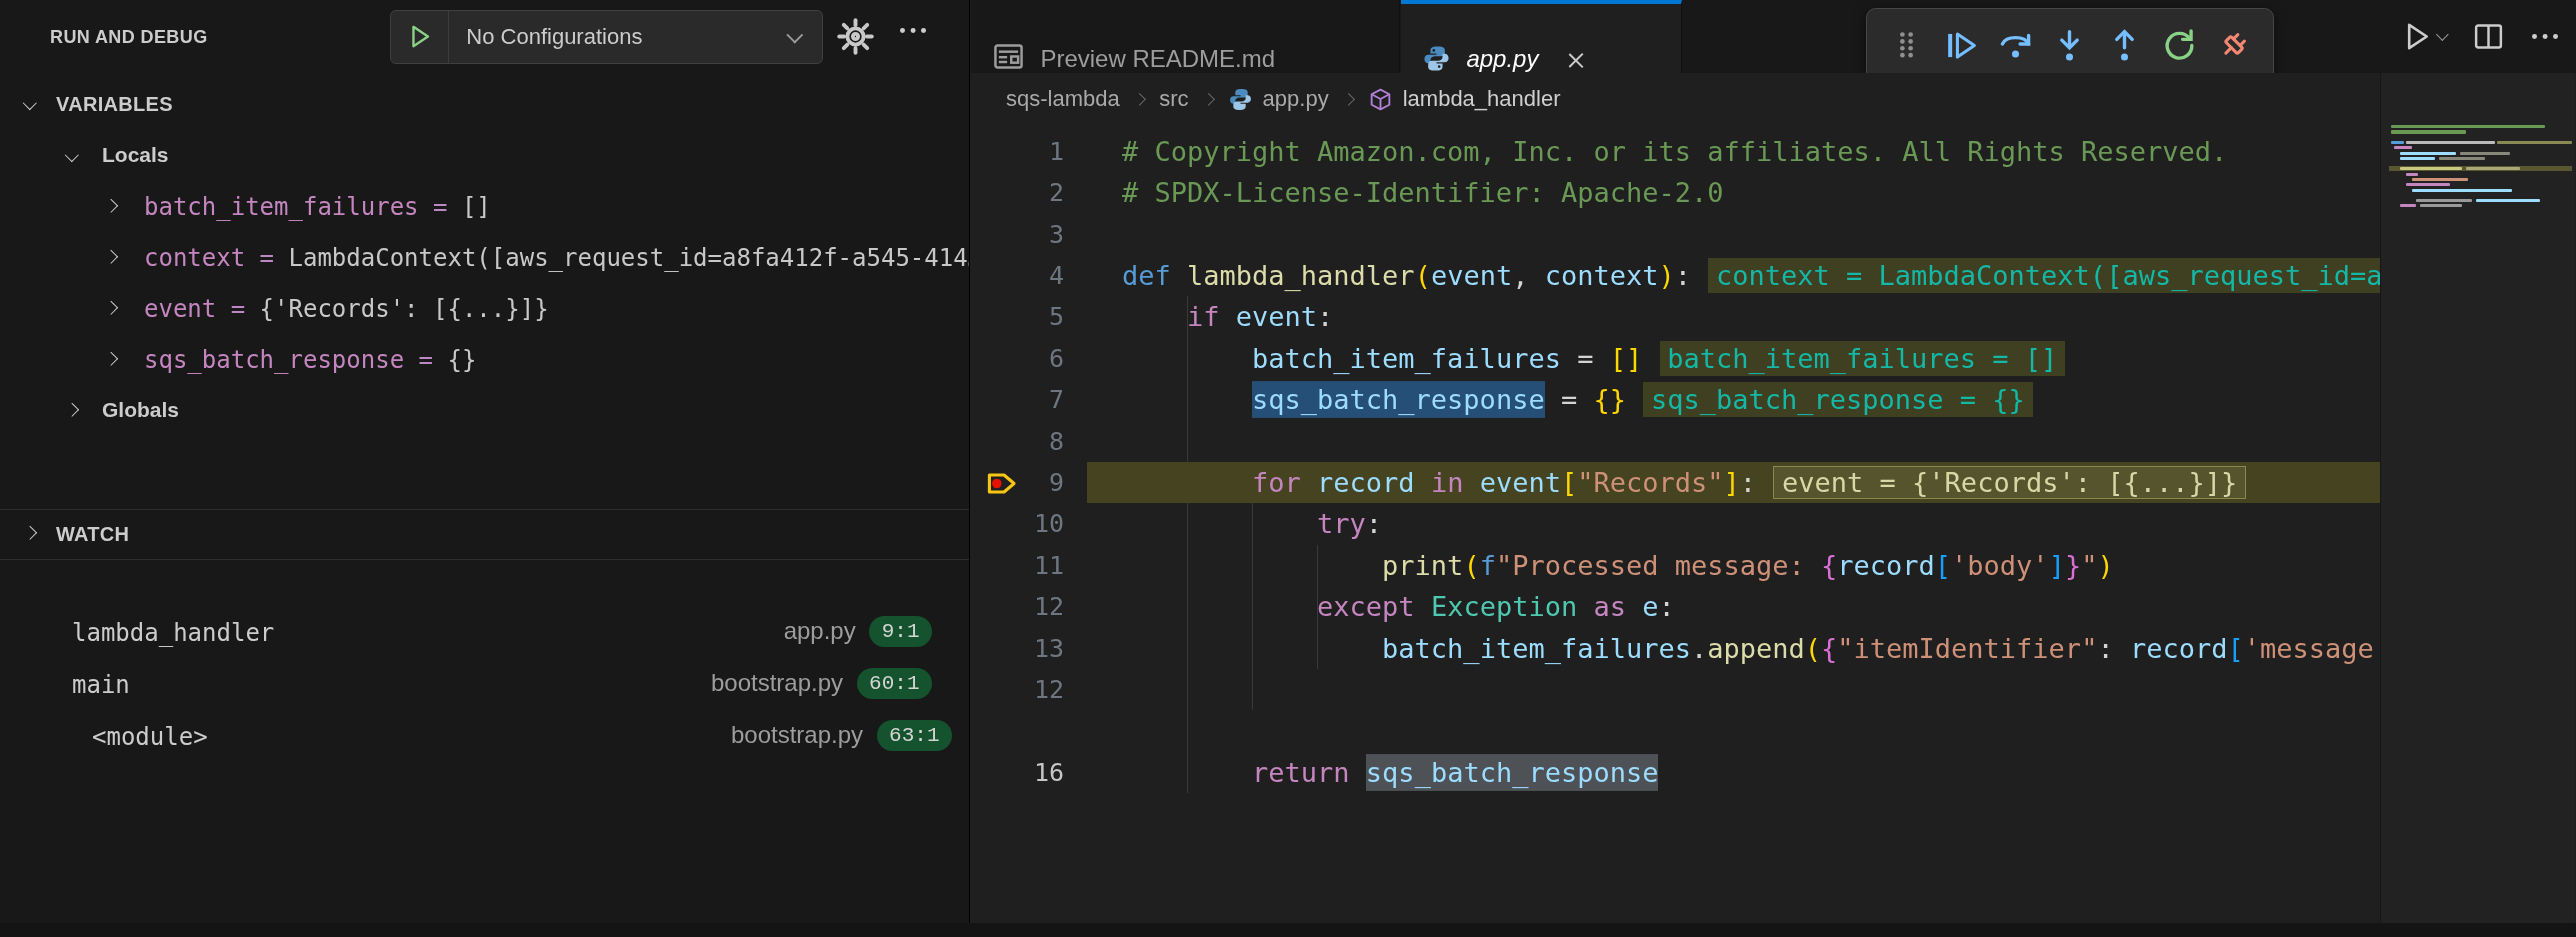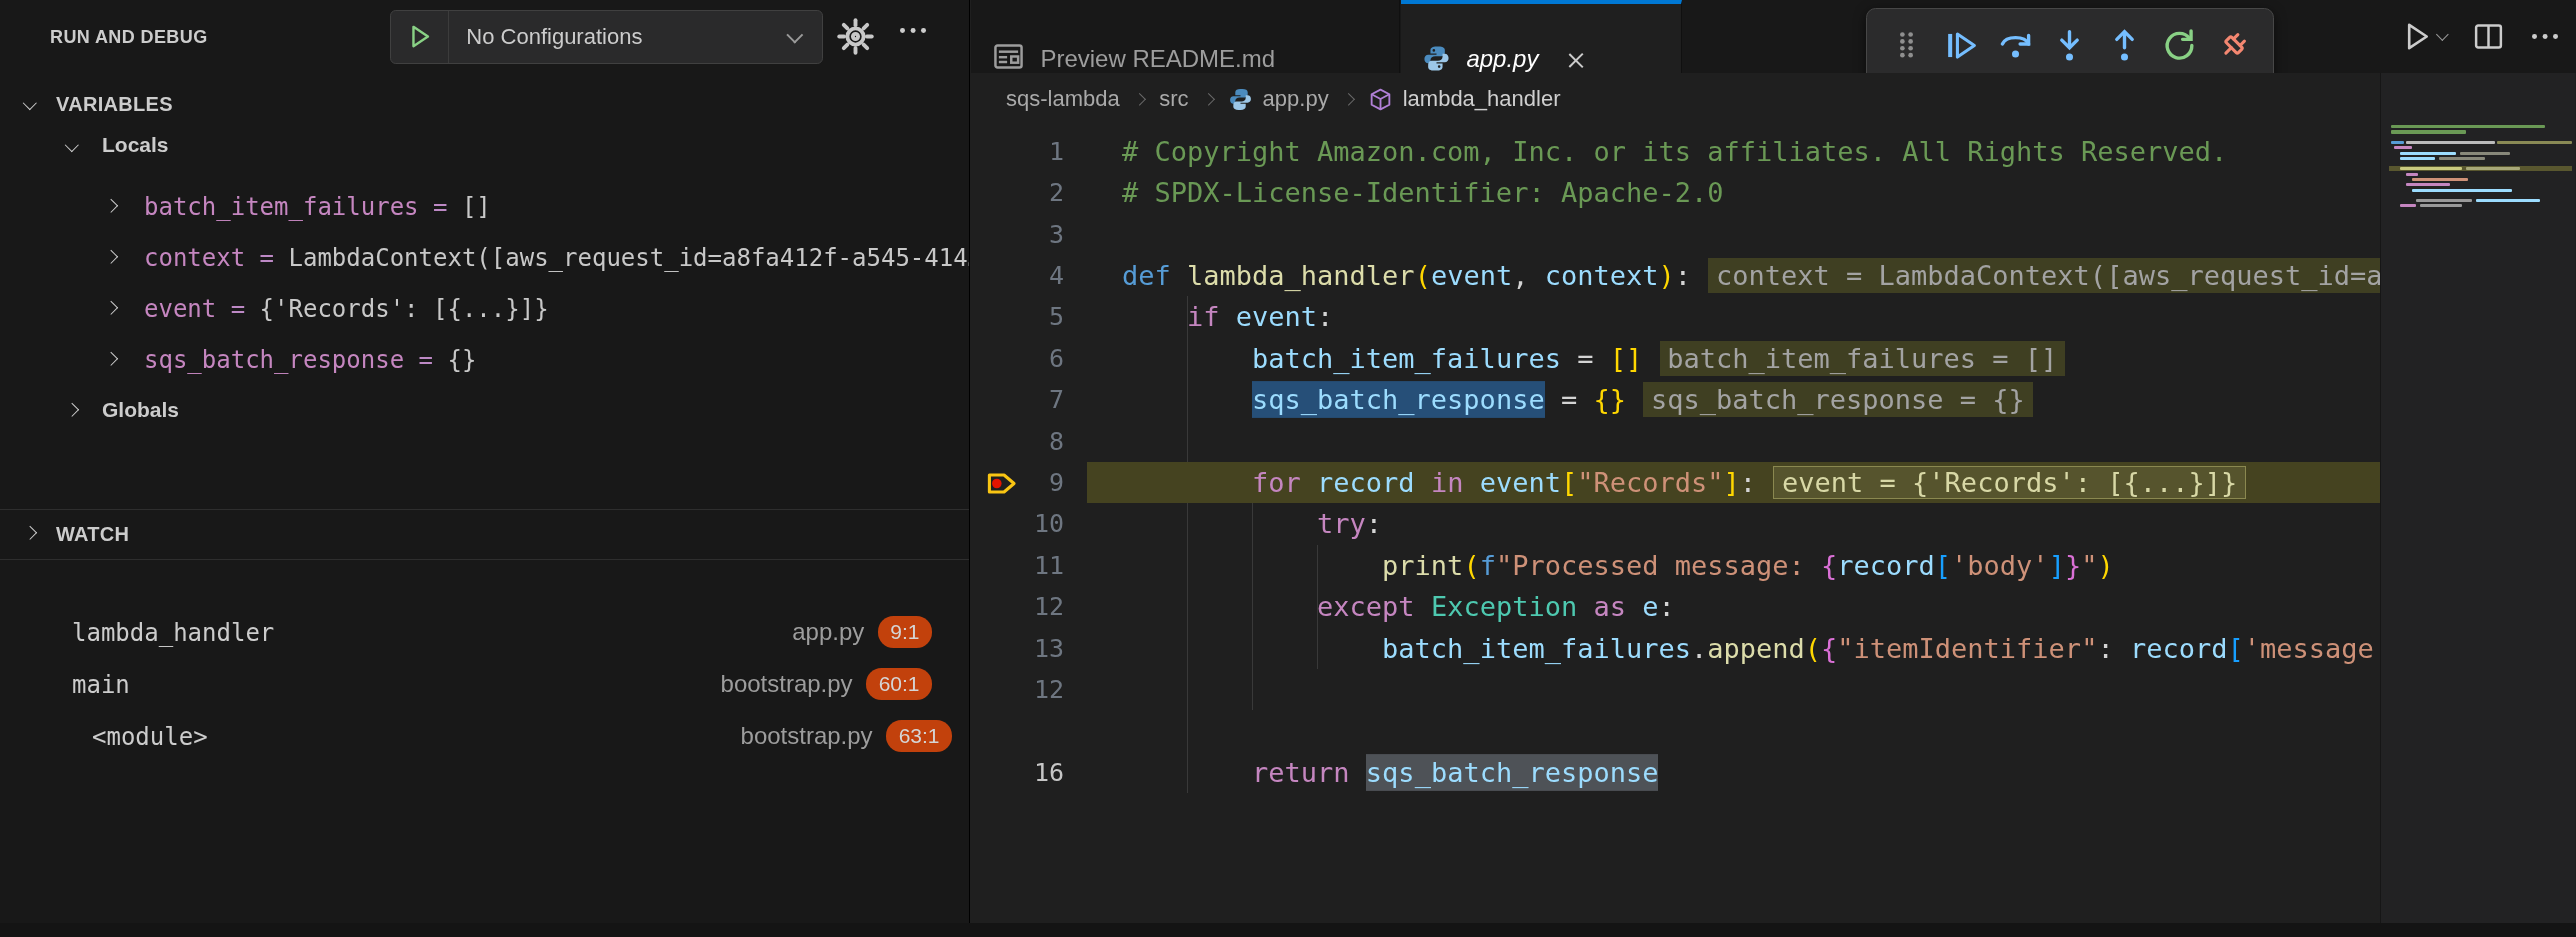--- a/index.html
+++ b/index.html
@@ -32,21 +32,21 @@
   .sb-row .chev{width:9.6px;height:9.6px;border-width:1.9px;position:absolute}
   .grp-label{font-family:"Liberation Sans",sans-serif;font-size:21px;font-weight:bold;color:#cccccc;position:absolute;left:102px;top:9.6px}
   .var-name{color:#c586c0;font-size:24px;position:absolute;left:144px;top:8.7px}
   .var-name .eq{color:#bd89c5}
   .var-name .val{color:#c8c8c8}
 
   .frame{position:absolute;left:0;width:100%;height:46px}
   .frame .fname{position:absolute;left:72px;top:8.7px;font-family:"DejaVu Sans Mono",monospace;font-size:24px;color:#cccccc}
   .frame .fright{position:absolute;right:37px;top:5.8px;display:flex;align-items:center;gap:13.5px}
   .frame .ffile{font-size:24px;color:#9d9d9d}
-  .frame .fbadge{font-size:21px;color:#d5d5d5;background:#c2410c;border-radius:15.4px;padding:3.9px 12.5px;font-family:Liberation Sans, sans-serif}
+  .frame .fbadge{font-size:21px;color:#d5d5d5;background:#14532d;border-radius:15.4px;padding:3.9px 12.5px;font-family:Liberation Mono, monospace}
 
   
   #editor{position:absolute;left:971px;top:0;width:1605px;height:938px;background:#1f1f1f}
   .tabbar{position:absolute;left:0;top:0;width:100%;height:73px;background:#181818}
   .tab{position:absolute;top:0;height:73px;display:flex;align-items:flex-end}
   .tab1{left:0;width:429px;background:#181818;border-right:1px solid #101010}
   .tab2{left:430px;width:281px;background:#1f1f1f;border-top:4.8px solid #0078d4;border-right:1px solid #101010}
   .tab .tlabel{font-size:24px;color:#9d9d9d;margin-left:15.4px;white-space:nowrap}
   .tab2 .tlabel{color:#ffffff;font-style:italic}
   .tab .ticon{margin-left:21px;display:flex}
@@ -73,21 +73,21 @@
   .line .ln.bright{color:#c6c6c6}
   .line .ct{position:absolute;left:151px;top:0;white-space:pre}
   .line .curbg{position:absolute;left:116px;right:0;top:0;bottom:0;background:#454320}
   .bp-icon{position:absolute;left:11.6px;top:2.9px}
 
   .cmt{color:#6a9955}.kw{color:#c586c0}.def{color:#569cd6}.fn{color:#dcdcaa}
   .var{color:#9cdcfe}.cls{color:#4ec9b0}.str{color:#ce9178}.pun{color:#d4d4d4}
   .b1{color:#ffd700}.b2{color:#da70d6}.b3{color:#179fff}
   .hlb{background:#264f78;box-shadow:0 2.9px 0 #264f78,0 -2.9px 0 #264f78}
   .hlg{background:#4e5257;box-shadow:0 2.9px 0 #4e5257,0 -2.9px 0 #4e5257}
-  .ann{background:#3f3f22;color:#a3a3a3;margin-left:17.3px;padding:1.9px 7.7px}
+  .ann{background:#3f3f22;color:#14b8a6;margin-left:17.3px;padding:1.9px 7.7px}
   .annbox{background:#56542d;color:#d8d8a6;margin-left:17.3px;padding:0 7.7px;border:1.9px solid #8a8850}
 
   .rightcol{position:absolute;left:1409px;top:73px;width:195px;bottom:15.4px;background:#222223;border-left:1px solid rgba(0,0,0,.35)}
   #minimap{position:absolute;left:7.7px;top:52px;width:183px;height:96px}
   #minimap .mrow{position:absolute;height:3.4px;border-radius:1px}
   #minimap .mhl{position:absolute;left:0;width:100%;height:5.3px;background:#59572f}
 
   .bottomband{position:absolute;left:0;right:0;bottom:0;height:15.4px;background:#141414}
 
   svg{display:block}
@@ -124,21 +124,21 @@
         </svg>
       </span>
       <span class="iconbtn dots" style="left:897px;top:13.5px"></span>
     </div>
 
     <div class="sect-header" style="top:81px">
       <span class="chev down"></span>
       <span class="lbl">VARIABLES</span>
     </div>
     <div id="vars-rows">
-        <div class="sb-row" style="top: 123px;">
+        <div class="sb-row" style="top: 133px;">
           <span class="chev down" style="left: 67px; top: 17.3px;"></span>
           <span class="grp-label">Locals</span>
         </div>
         <div class="sb-row" style="top: 184px;">
           <span class="chev right" style="left: 106px; top: 17.3px;"></span>
           <span class="var-name"><span>batch_item_failures</span><span class="eq"> = </span><span class="val">[]</span></span>
         </div>
         <div class="sb-row" style="top: 235px;">
           <span class="chev right" style="left: 106px; top: 17.3px;"></span>
           <span class="var-name"><span>context</span><span class="eq"> = </span><span class="val">LambdaContext([aws_request_id=a8fa412f-a545-414…</span></span>

